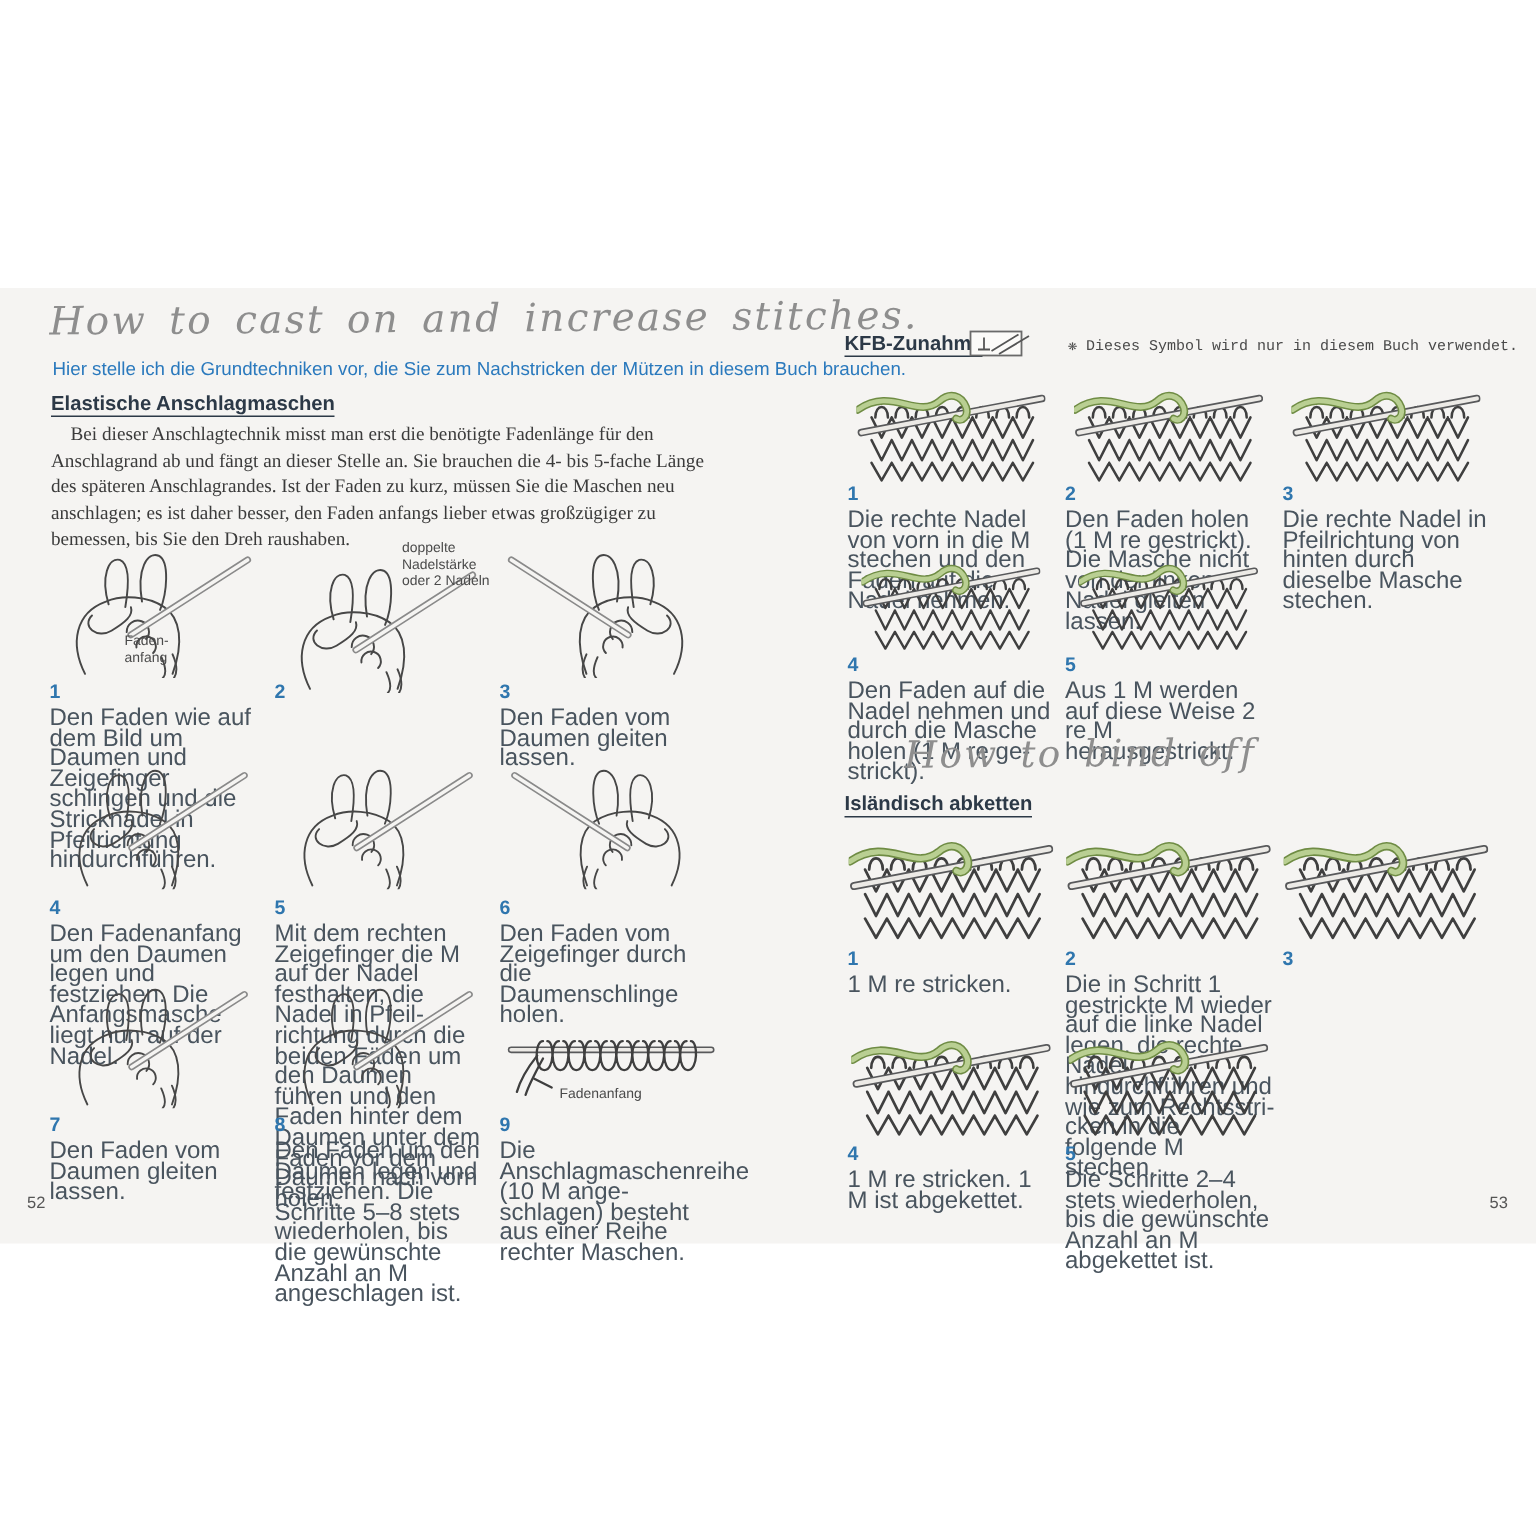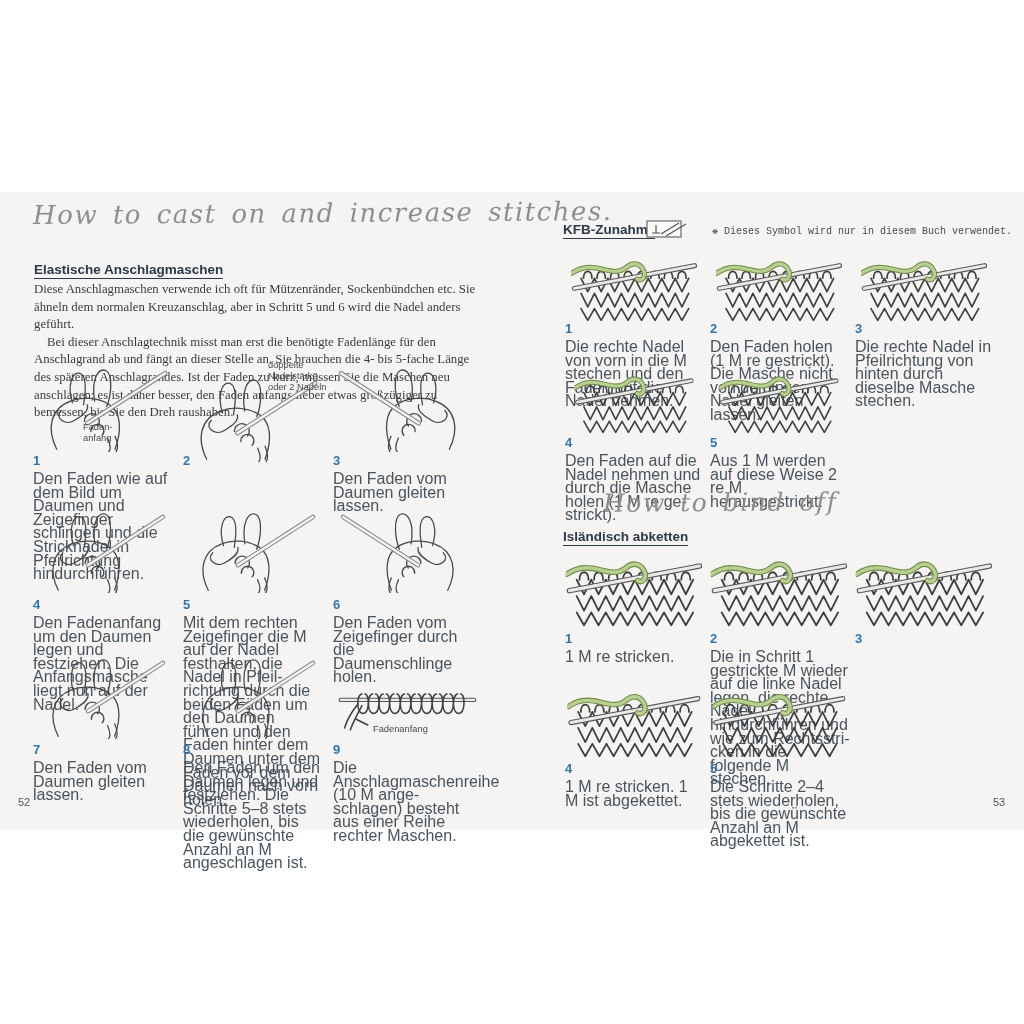--- a/index.html
+++ b/index.html
@@ -67,23 +67,23 @@
           <path d="M26,20 C18,30 14,38 12,45 M30,22 C24,33 20,41 18,47"></path>
           <path d="M24,36 L36,42"></path>
         </g>
       </symbol>
     </defs>
   </svg>
 
   <div class="spread">
 
     <div class="abs hand-title" style="left:33px;top:6px">How to cast on and increase stitches.</div>
+    <div class="abs intro" style="left:35px;top:47px">Hier stelle ich die Grundtechniken vor, die Sie zum Nachstricken der Mützen in diesem Buch brauchen.</div>
     <div class="abs" style="left:34px;top:68px"><span class="sec">Elastische Anschlagmaschen</span></div>
     <div class="abs bodytext" style="left:34px;top:89px">
-      <p>Diese Anschlagmaschen verwende ich oft für Mützenränder, Sockenbündchen etc. Sie ähneln dem normalen Kreuzanschlag, aber in Schritt 5 und 6 wird die Nadel anders geführt.</p>
       <p class="indent">Bei dieser Anschlagtechnik misst man erst die benötigte Fadenlänge für den Anschlagrand ab und fängt an dieser Stelle an. Sie brauchen die 4- bis 5-fache Länge des späteren Anschlagrandes. Ist der Faden zu kurz, müssen Sie die Maschen neu anschlagen; es ist daher besser, den Faden anfangs lieber etwas großzügiger zu bemessen, bis Sie den Dreh raushaben.</p>
     </div>
 
     <div class="figcol" style="left:33px;top:172px;width:140px;height:92px">
       <svg width="140" height="88">
           <use href="#sym-hand"></use>
         </svg>
       <div class="abs figlabel prelabel" style="left:50px;top:58px">Faden-
 anfang</div>
     </div>

